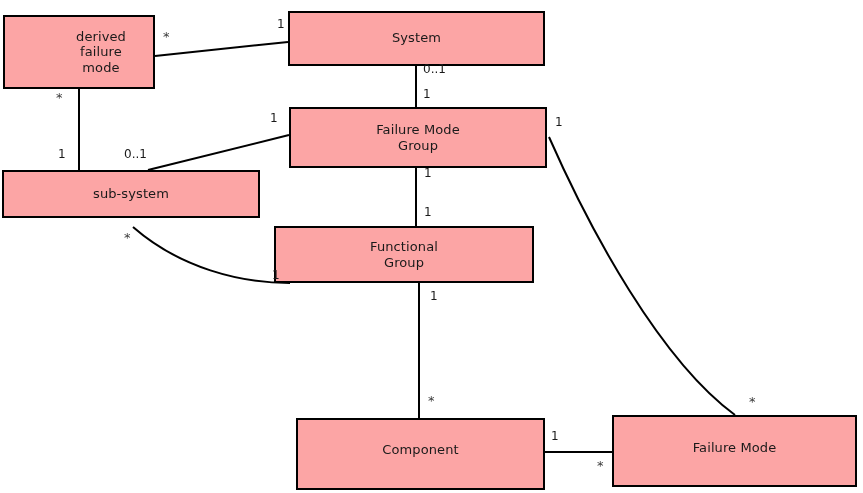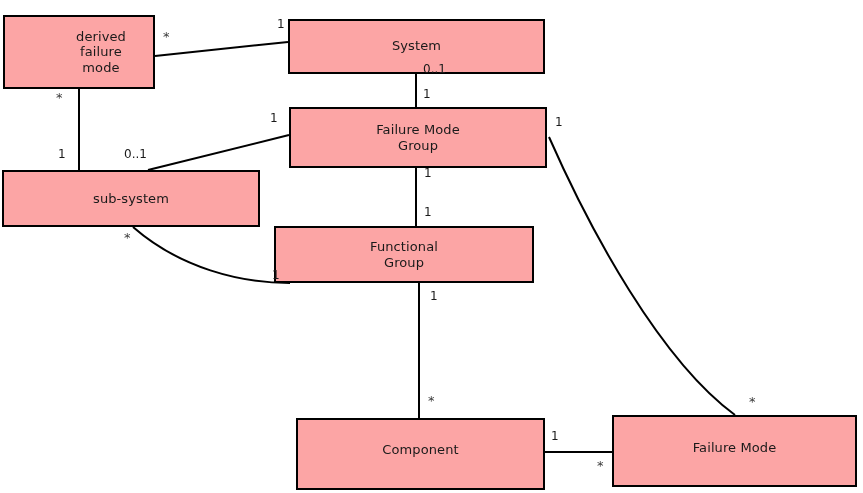--- a/index.html
+++ b/index.html
@@ -71,28 +71,28 @@
       <path d="M 549 137 C 590 230 660 360 735 415" fill="none" stroke="#000000" stroke-width="2" stroke-linecap="butt"></path>
       <path d="M 545 452 L 612 452" fill="none" stroke="#000000" stroke-width="2" stroke-linecap="butt"></path>
     </svg>
 
   <div id="class-box-layer">
       <div class="uml-class-box" style="left: 3px; top: 15px; width: 152px; height: 74px;">
         <div class="uml-class-label" style="transform: translate(22px, 0px);">derived
 failure
 mode</div>
       </div>
-      <div class="uml-class-box" style="left: 288px; top: 19px; width: 257px; height: 55px;">
+      <div class="uml-class-box" style="left: 288px; top: 11px; width: 257px; height: 55px;">
         <div class="uml-class-label" style="transform: translateY(-1px);">System</div>
       </div>
       <div class="uml-class-box" style="left: 289px; top: 107px; width: 258px; height: 61px;">
         <div class="uml-class-label">Failure Mode
 Group</div>
       </div>
-      <div class="uml-class-box" style="left: 2px; top: 170px; width: 258px; height: 57px;">
+      <div class="uml-class-box" style="left: 2px; top: 170px; width: 258px; height: 48px;">
         <div class="uml-class-label">sub-system</div>
       </div>
       <div class="uml-class-box" style="left: 274px; top: 226px; width: 260px; height: 57px;">
         <div class="uml-class-label">Functional
 Group</div>
       </div>
       <div class="uml-class-box" style="left: 296px; top: 418px; width: 249px; height: 72px;">
         <div class="uml-class-label" style="transform: translateY(-4px);">Component</div>
       </div>
       <div class="uml-class-box" style="left: 612px; top: 415px; width: 245px; height: 72px;">

